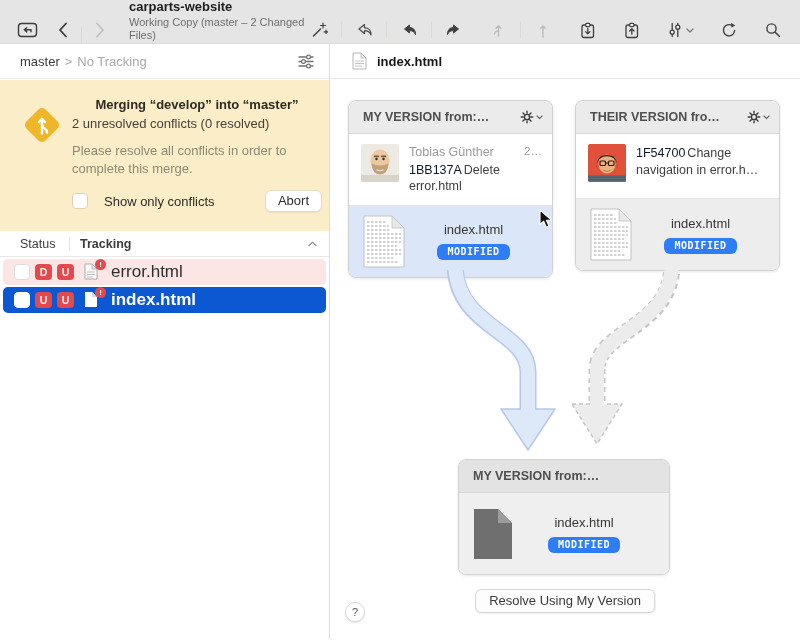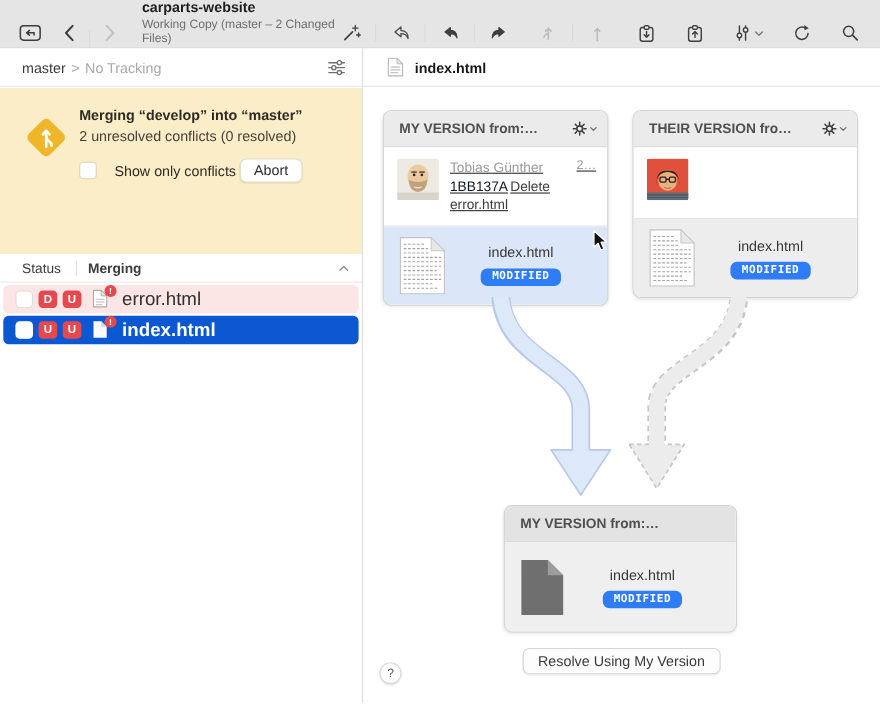--- a/index.html
+++ b/index.html
@@ -77,21 +77,21 @@
   .vcard { position:absolute; width:205px; border:1px solid #d2d2d2; border-radius:8px;
            background:#fff; box-shadow:0 1px 3px rgba(0,0,0,.10); overflow:hidden; }
   .card-mine { left:18px; top:21px; }
   .card-theirs { left:245px; top:21px; }
   .vhead { height:33px; background:#ebebeb; border-bottom:1px solid #d8d8d8; display:flex;
            align-items:center; justify-content:space-between; padding:0 9px 0 14px;gap:20px; }
   .vhead-title { font-size:12.5px; font-weight:700; color:#4f4f4f; white-space:nowrap;
                  overflow:hidden; text-overflow:ellipsis; }
   .gear-btn { background:none; border:none; display:flex; align-items:center; flex:0 0 auto; }
   .commit { display:flex; gap:10px; padding:10px 10px 10px 12px; background:#fff;
-            border-bottom:1px solid #e4e4e4; min-height:65px;text-decoration:underline; }
+            border-bottom:1px solid #e4e4e4; min-height:65px; }
   .avatar { width:38px; height:38px; flex:0 0 auto; border-radius:2px; overflow:hidden; }
   .c-text { flex:1; font-size:12.5px; line-height:1.32; min-width:0; }
   .c-name-row { display:flex; justify-content:space-between; color:#9b9b9b; white-space:nowrap; }
   .c-name { overflow:hidden; text-overflow:ellipsis; }
   .c-meta { font-size:11.5px; margin-left:4px; flex:0 0 auto; }
   .c-msg { color:#3e3e3e; margin-top:1px; }
   .c-hash { color:#0f172a; margin-right:2px; }
   .filetile { display:flex; align-items:center; padding:8px 10px 8px 14px; height:71px; }
   .tile-mine { background:#dbe7f8; }
   .tile-theirs { background:#ededed; }
@@ -250,33 +250,34 @@
           <svg width="44" height="44" viewBox="0 0 44 44">
             <rect x="8.5" y="8.5" width="27" height="27" rx="5" transform="rotate(45 22 22)" fill="#f0b629"></rect>
             <path d="M19 19.2 L22 15.8 L25 19.2" fill="none" stroke="#fff" stroke-width="2.4" stroke-linecap="round" stroke-linejoin="round"></path>
             <path d="M22 16.5 V30.5" stroke="#fff" stroke-width="2.4" stroke-linecap="round"></path>
             <path d="M27 29.5 C27 24.5 22 26 22 21.5" fill="none" stroke="#fff" stroke-width="2.4" stroke-linecap="round"></path>
           </svg>
         </div>
         <div>
           <div class="b-title">Merging “develop” into “master”</div>
           <div class="b-sub">2 unresolved conflicts (0 resolved)</div>
+          <div class="b-para">Please resolve all conflicts in order to complete this merge.</div>
           <div class="b-actions">
             <span class="checkbox"></span>
             <span class="b-check-label">Show only conflicts</span>
             <button class="abort-btn">Abort</button>
           </div>
         </div>
       </div>
     </section>
 
     <div class="thead">
       <span class="th-status">Status</span>
       <span class="th-div"></span>
-      <span class="th-filename">Merging</span>
+      <span class="th-filename">Tracking</span>
       <span class="th-sort">
         <svg width="9" height="6" viewBox="0 0 9 6">
           <path d="M1 4.7 L4.5 1.2 L8 4.7" fill="none" stroke="#8a8a8a" stroke-width="1.2" stroke-linecap="round" stroke-linejoin="round"></path>
         </svg>
       </span>
     </div>
 
     <div class="frow row-conflict">
       <span class="checkbox"></span>
       <span class="sbadge">D</span>
@@ -391,20 +392,23 @@
               <path d="M8.5 25 C6.5 8 31.5 8 29.5 25 C29.5 14 26 11 19 11 C12 11 8.5 14 8.5 25 Z" fill="#29211d"></path>
               <rect y="31" width="38" height="7" fill="#5d6e77"></rect>
               <path d="M0 33.2 H38 M0 35.6 H38" stroke="#4a5a62" stroke-width="1"></path>
               <rect x="12" y="17" width="5.5" height="4.5" rx="1" fill="none" stroke="#241d19" stroke-width="1.2"></rect>
               <rect x="20.5" y="17" width="5.5" height="4.5" rx="1" fill="none" stroke="#241d19" stroke-width="1.2"></rect>
               <path d="M17.5 19 H20.5" stroke="#241d19" stroke-width="1.2"></path>
               <path d="M16 26.5 Q19 28 22 26.5" fill="none" stroke="#b5805a" stroke-width="1.1" stroke-linecap="round"></path>
             </svg>
           </span>
           <div class="c-text">
+            <div class="c-msg">
+              <span class="c-hash">1F54700</span><span>Change navigation in error.h…</span>
+            </div>
           </div>
         </div>
         <div class="filetile tile-theirs">
           <svg width="42" height="53" viewBox="0 0 42 53">
             <path d="M1 1 h28 l12 12 v39 h-40 z" fill="#fff" stroke="#c2c2c2" stroke-width="1"></path>
             <path d="M29 1 l12 12 h-12 z" fill="#e8e8e8" stroke="#c2c2c2" stroke-width="0.8"></path>
             <g stroke="#a3a3a3" stroke-width="1" stroke-dasharray="2.5 1.5">
               <path d="M4 7 h20 M4 11 h22 M4 15 h24 M4 19 h34 M4 23 h34 M4 27 h34 M4 31 h30 M4 35 h34 M4 39 h34 M4 43 h26 M4 47 h32"></path>
             </g>
           </svg>

